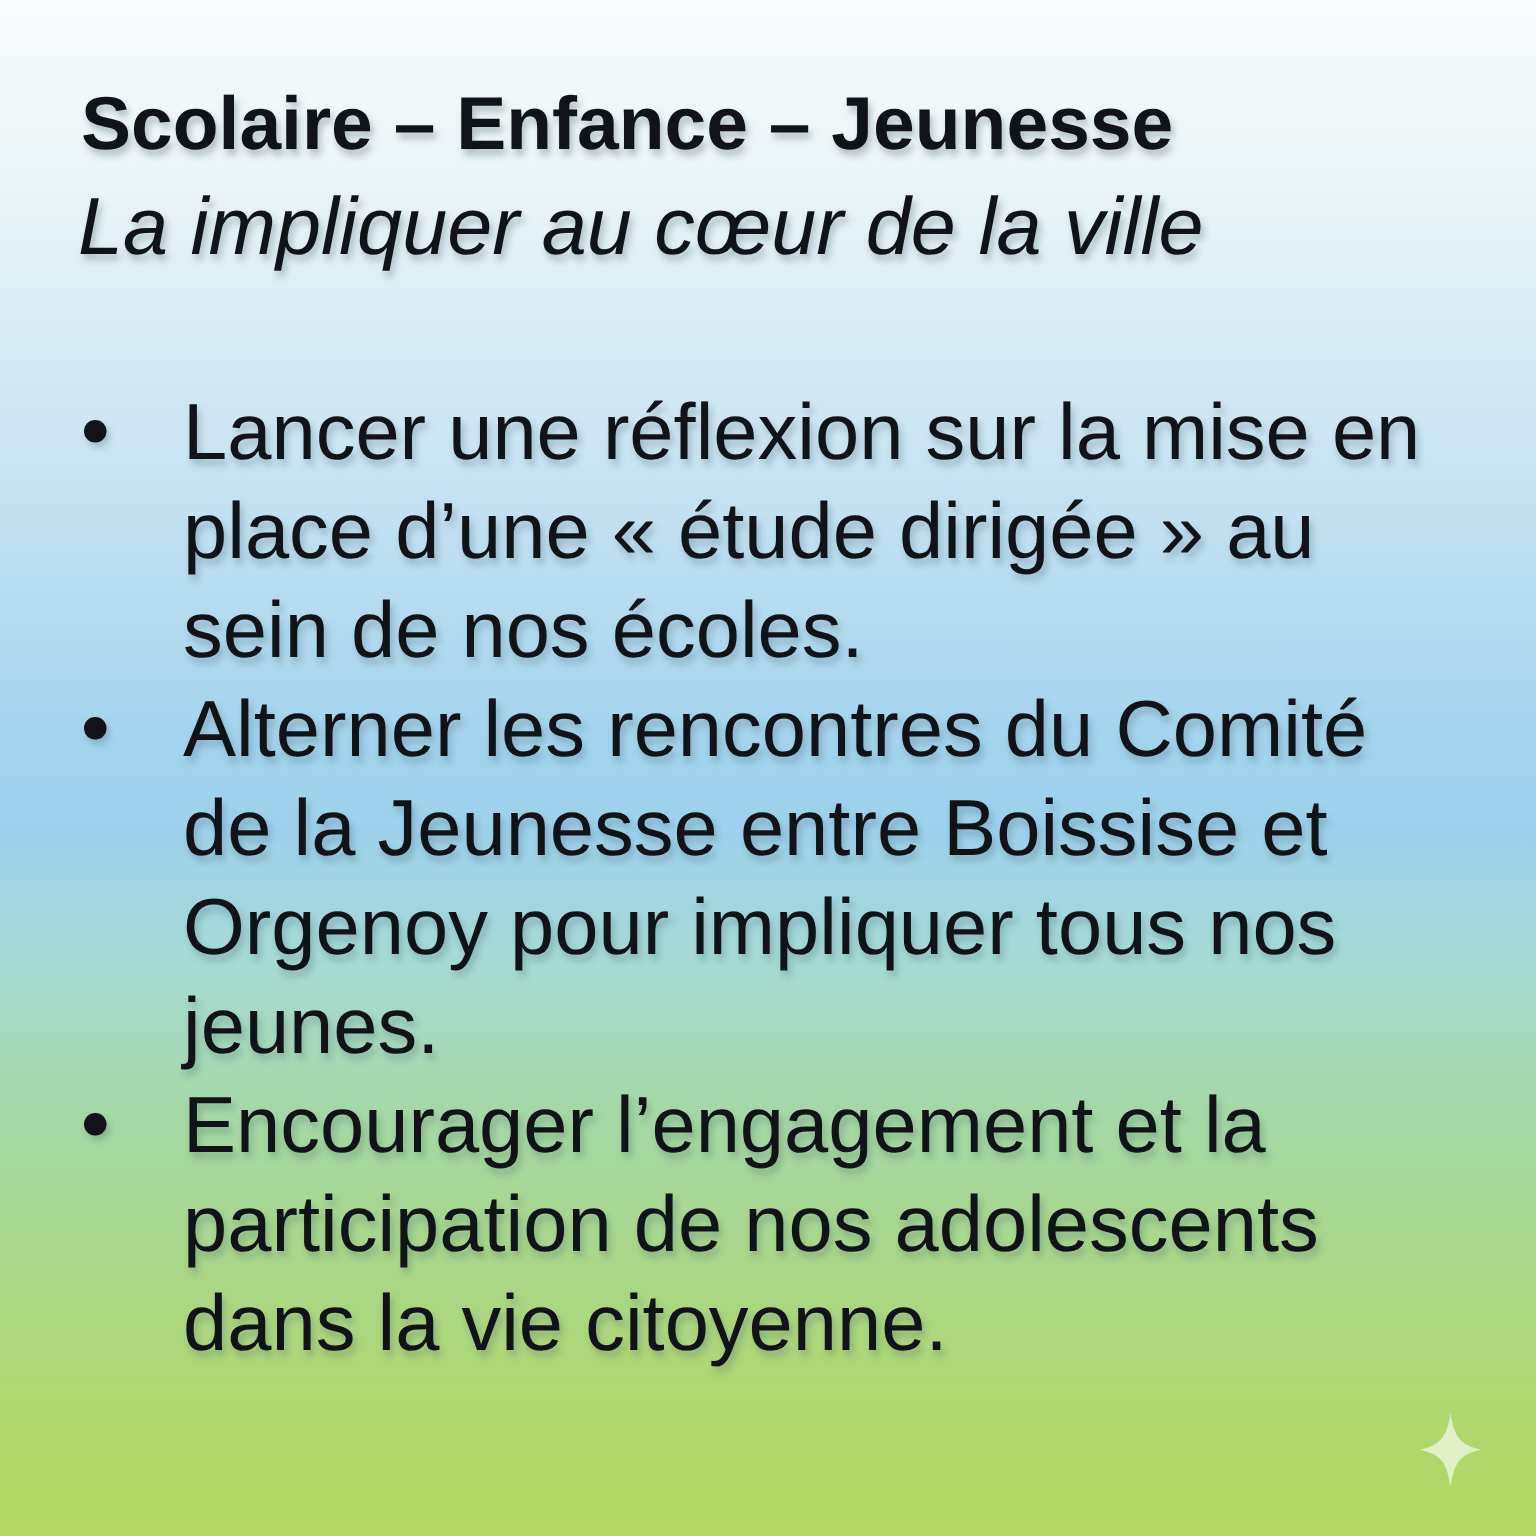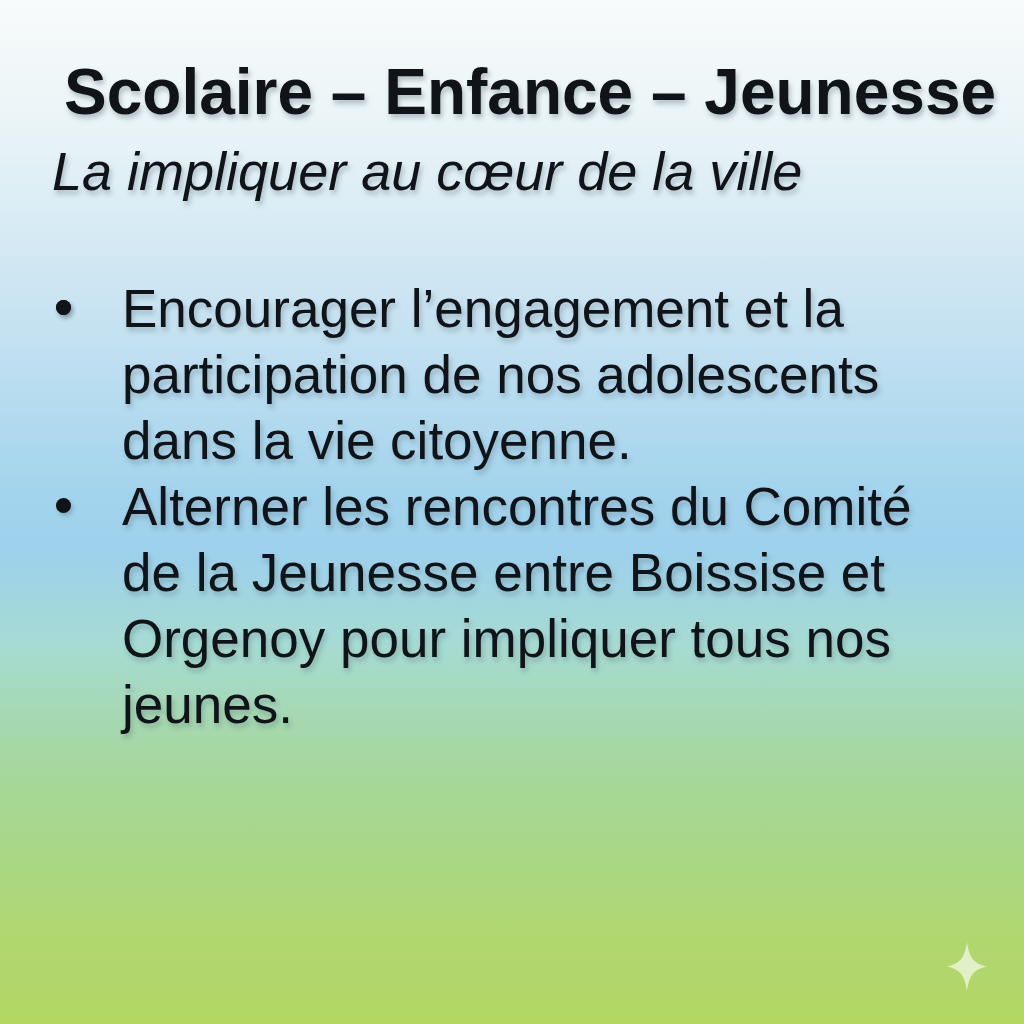--- a/index.html
+++ b/index.html
@@ -25,22 +25,22 @@
       #a3d4ed 48%,
       #9dd1ec 54%,
       #a6dbd3 63%,
       #a5d8a9 72%,
       #a6d794 78%,
       #b0d76f 92%,
       #b4d763 100%);
     color: #101418;
   }
   .title {
-    margin: 12px;
-    font-size: 64px;
+    margin: 2px;
+    font-size: 50px;
     line-height: 72px;
     font-weight: bold;
     letter-spacing: 0;
     text-shadow: 2px 4px 5px rgba(70, 95, 105, 0.35);
     white-space: nowrap;
   }
   .subtitle {
     margin: 0;
     font-size: 54px;
     line-height: 62px;
@@ -87,28 +87,29 @@
 
 <div class="slide">
 
   <h1 class="title">Scolaire – Enfance – Jeunesse</h1>
 
   <h2 class="subtitle">La impliquer au cœur de la ville</h2>
 
   <ul class="bullets">
     <li>
       <span class="bullet-dot"></span>
+      <span>Lancer une réflexion sur la mise en place d’une «&nbsp;étude dirigée&nbsp;» au sein de nos écoles.</span>
+    </li>
+    <li>
+      <span class="bullet-dot"></span>
+      <span>Alterner les rencontres du Comité de la Jeunesse entre Boissise et Orgenoy pour impliquer tous nos jeunes.</span>
     </li>
     <li>
       <span class="bullet-dot"></span>
       <span>Encourager l’engagement et la participation de nos adolescents dans la vie citoyenne.</span>
-    </li>
-    <li>
-      <span class="bullet-dot"></span>
-      <span>Alterner les rencontres du Comité de la Jeunesse entre Boissise et Orgenoy pour impliquer tous nos jeunes.</span>
     </li>
   </ul>
 
   <svg class="sparkle" viewBox="0 0 100 100" preserveAspectRatio="none">
     <path d="M50 2 C56 34 66 44 98 50 C66 56 56 66 50 98 C44 66 34 56 2 50 C34 44 44 34 50 2 Z" fill="#ffffff" opacity="0.62"></path>
   </svg>
 
 </div>
 
 </body></html>

